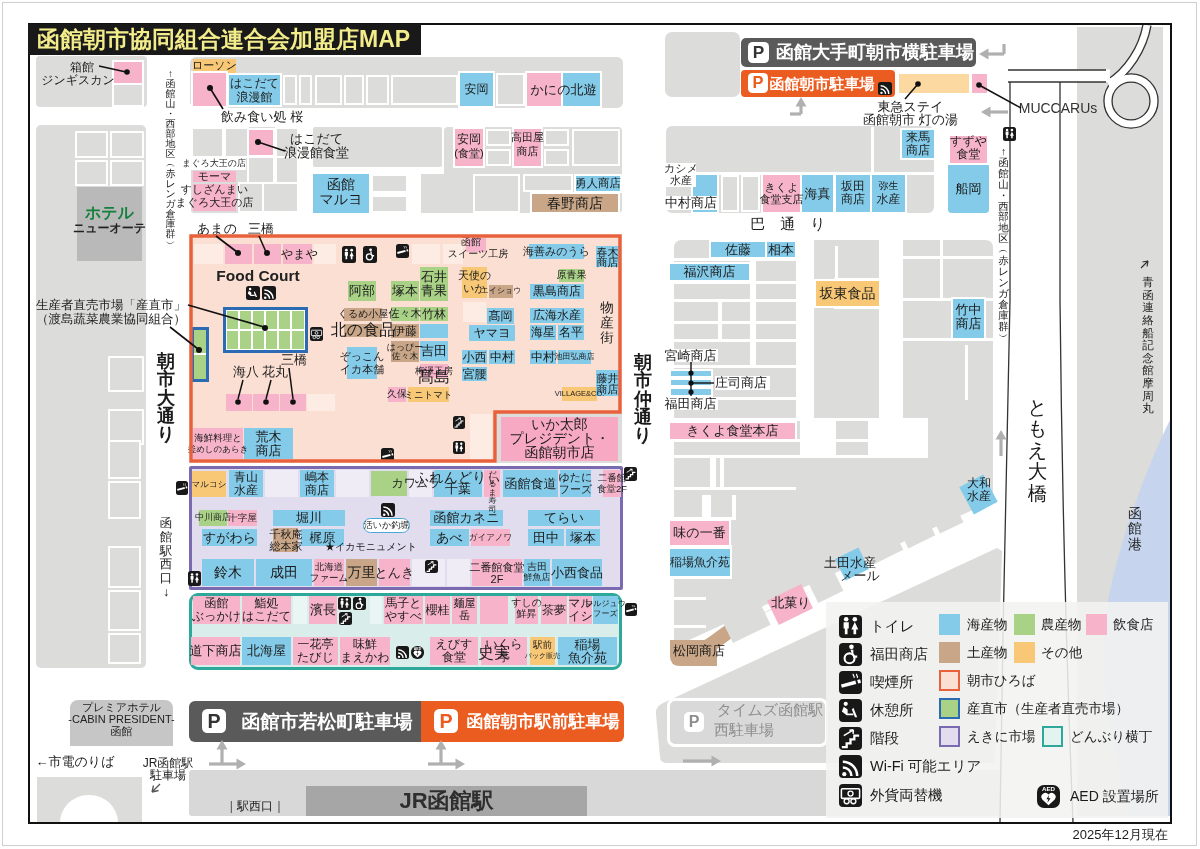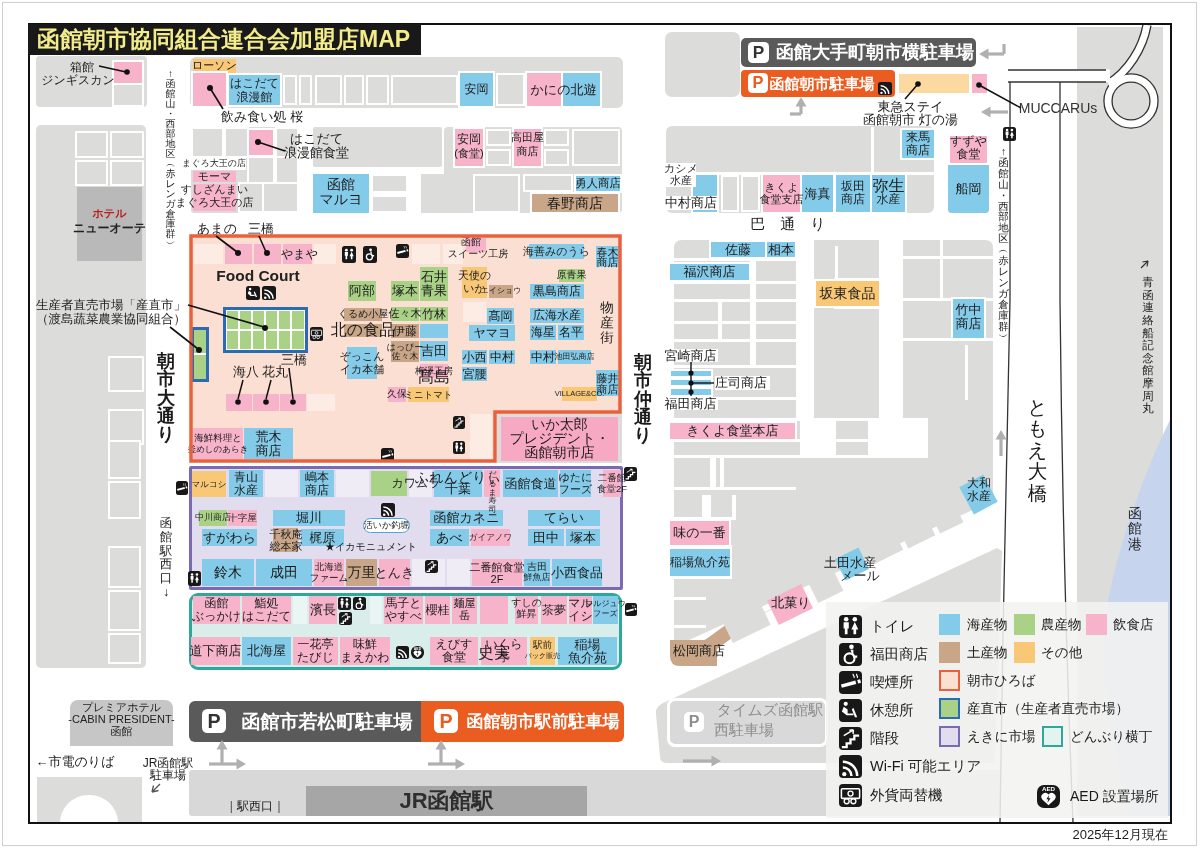--- a/index.html
+++ b/index.html
@@ -57,21 +57,21 @@
     <div class="b cellg" style="left:75px;top:160px;width:33px;height:26px;font-size:12px;line-height:1.05;"></div>
     <div class="b cellg" style="left:110px;top:160px;width:34px;height:26px;font-size:12px;line-height:1.05;"></div>
     <div class="b cellg" style="left:108px;top:356px;width:36px;height:36px;font-size:12px;line-height:1.05;"></div>
     <div class="b cellg" style="left:108px;top:409px;width:36px;height:36px;font-size:12px;line-height:1.05;"></div>
     <div class="b cellg" style="left:108px;top:440px;width:33px;height:39px;font-size:12px;line-height:1.05;"></div>
     <div class="b cellg" style="left:108px;top:481px;width:33px;height:38px;font-size:12px;line-height:1.05;"></div>
     <div class="b cellg" style="left:108px;top:546px;width:33px;height:42px;font-size:12px;line-height:1.05;"></div>
     <div class="b cellg" style="left:108px;top:590px;width:33px;height:41px;font-size:12px;line-height:1.05;"></div>
     <div class="b cellg" style="left:108px;top:633px;width:33px;height:31px;font-size:12px;line-height:1.05;"></div>
     <div class="b " style="left:77px;top:187px;width:65px;height:74px;font-size:12px;line-height:1.05;background:#b9b9b9;z-index:2;"></div>
-    <div class="b t" style="left:77px;top:207px;width:65px;height:13px;font-size:11px;font-weight:bold;line-height:1.05;color:#b91c1c;z-index:3;">ホテル</div>
+    <div class="b t" style="left:77px;top:207px;width:65px;height:13px;font-size:16px;font-weight:bold;line-height:1.05;color:#15803d;z-index:3;">ホテル</div>
     <div class="b t" style="left:70px;top:222px;width:79px;height:13px;font-size:12px;font-weight:bold;line-height:1.05;color:#222;z-index:3;">ニューオーテ</div>
     <div class="b vt" style="left:163px;top:69px;width:15px;font-size:10px;line-height:1.0;">↑<br>函<br>館<br>山<br>・<br>西<br>部<br>地<br>区<br>︵<br>赤<br>レ<br>ン<br>ガ<br>倉<br>庫<br>群<br>︶</div>
     <div class="b vt" style="left:155px;top:352px;width:22px;font-size:18px;line-height:1.02;font-weight:bold;">朝<br>市<br>大<br>通<br>り</div>
     <div class="b vt" style="left:158px;top:517px;width:16px;font-size:12.5px;line-height:1.1;">函<br>館<br>駅<br>西<br>口<br>↓</div>
     <div class="b " style="left:70px;top:700px;width:103px;height:46px;font-size:12px;line-height:1.05;background:#c6c6c6;border-radius:8px 8px 0 0;"></div>
     <div class="b t" style="left:70px;top:702px;width:103px;height:12px;font-size:11px;line-height:1.05;color:#222;">プレミアホテル</div>
     <div class="b t" style="left:62px;top:714px;width:119px;height:12px;font-size:11px;line-height:1.05;color:#222;">-CABIN PRESIDENT-</div>
     <div class="b t" style="left:70px;top:726px;width:103px;height:12px;font-size:11px;line-height:1.05;color:#222;">函館</div>
     <div class="b t" style="left:34px;top:755px;width:82px;height:14px;font-size:13px;line-height:1.05;">←市電のりば</div>
     <div class="b t" style="left:130px;top:757px;width:76px;height:12px;font-size:12px;line-height:1.05;">JR函館駅</div>
@@ -579,21 +579,21 @@
     <div class="b cellg" style="left:741px;top:175px;width:19px;height:37px;font-size:12px;line-height:1.05;"></div>
     <div class="b pink w" style="left:761px;top:173px;width:41px;height:41px;font-size:12px;line-height:1.05;z-index:2;"></div>
     <div class="b t" style="left:763px;top:181px;width:37px;height:13px;font-size:11px;line-height:1.05;z-index:3;">きくよ</div>
     <div class="b t" style="left:761px;top:193px;width:41px;height:13px;font-size:11px;line-height:1.05;z-index:3;">食堂支店</div>
     <div class="b sea w" style="left:800px;top:173px;width:35px;height:41px;font-size:12px;line-height:1.05;z-index:2;"></div>
     <div class="b t" style="left:802px;top:175px;width:31px;height:37px;font-size:13px;line-height:1.05;z-index:3;">海真</div>
     <div class="b sea w" style="left:834px;top:173px;width:38px;height:41px;font-size:12px;line-height:1.05;z-index:2;"></div>
     <div class="b t" style="left:836px;top:180px;width:34px;height:13px;font-size:12px;line-height:1.05;z-index:3;">坂田</div>
     <div class="b t" style="left:836px;top:193px;width:34px;height:13px;font-size:12px;line-height:1.05;z-index:3;">商店</div>
     <div class="b sea w" style="left:870px;top:173px;width:37px;height:41px;font-size:12px;line-height:1.05;z-index:2;"></div>
-    <div class="b t" style="left:872px;top:180px;width:33px;height:13px;font-size:16px;line-height:1.05;z-index:3;">弥生</div>
+    <div class="b t" style="left:872px;top:180px;width:33px;height:13px;font-size:10px;line-height:1.05;z-index:3;">弥生</div>
     <div class="b t" style="left:872px;top:193px;width:33px;height:13px;font-size:12px;line-height:1.05;z-index:3;">水産</div>
     <div class="b gray" style="left:948px;top:134px;width:41px;height:79px;font-size:12px;line-height:1.05;border-radius:4px;"></div>
     <div class="b pink w" style="left:948px;top:134px;width:41px;height:31px;font-size:12px;line-height:1.05;z-index:2;"></div>
     <div class="b t" style="left:948px;top:135px;width:41px;height:13px;font-size:12px;line-height:1.05;z-index:3;">すずや</div>
     <div class="b t" style="left:948px;top:148px;width:41px;height:13px;font-size:12px;line-height:1.05;z-index:3;">食堂</div>
     <div class="b " style="left:948px;top:165px;width:41px;height:48px;font-size:12px;line-height:1.05;background:#84cbe9;border-radius:0 0 4px 4px;z-index:2;"></div>
     <div class="b t" style="left:948px;top:165px;width:41px;height:48px;font-size:13px;line-height:1.05;z-index:3;">船岡</div>
     <div class="b t" style="left:748px;top:216px;width:80px;height:16px;font-size:15px;line-height:1.05;z-index:3;">巴　通　り</div>
     <div class="b ic" style="left:1003px;top:127px;width:13px;height:14px;border-radius:2.5px;z-index:3;">
       <svg viewBox="0 0 24 24" width="100%" height="100%">

